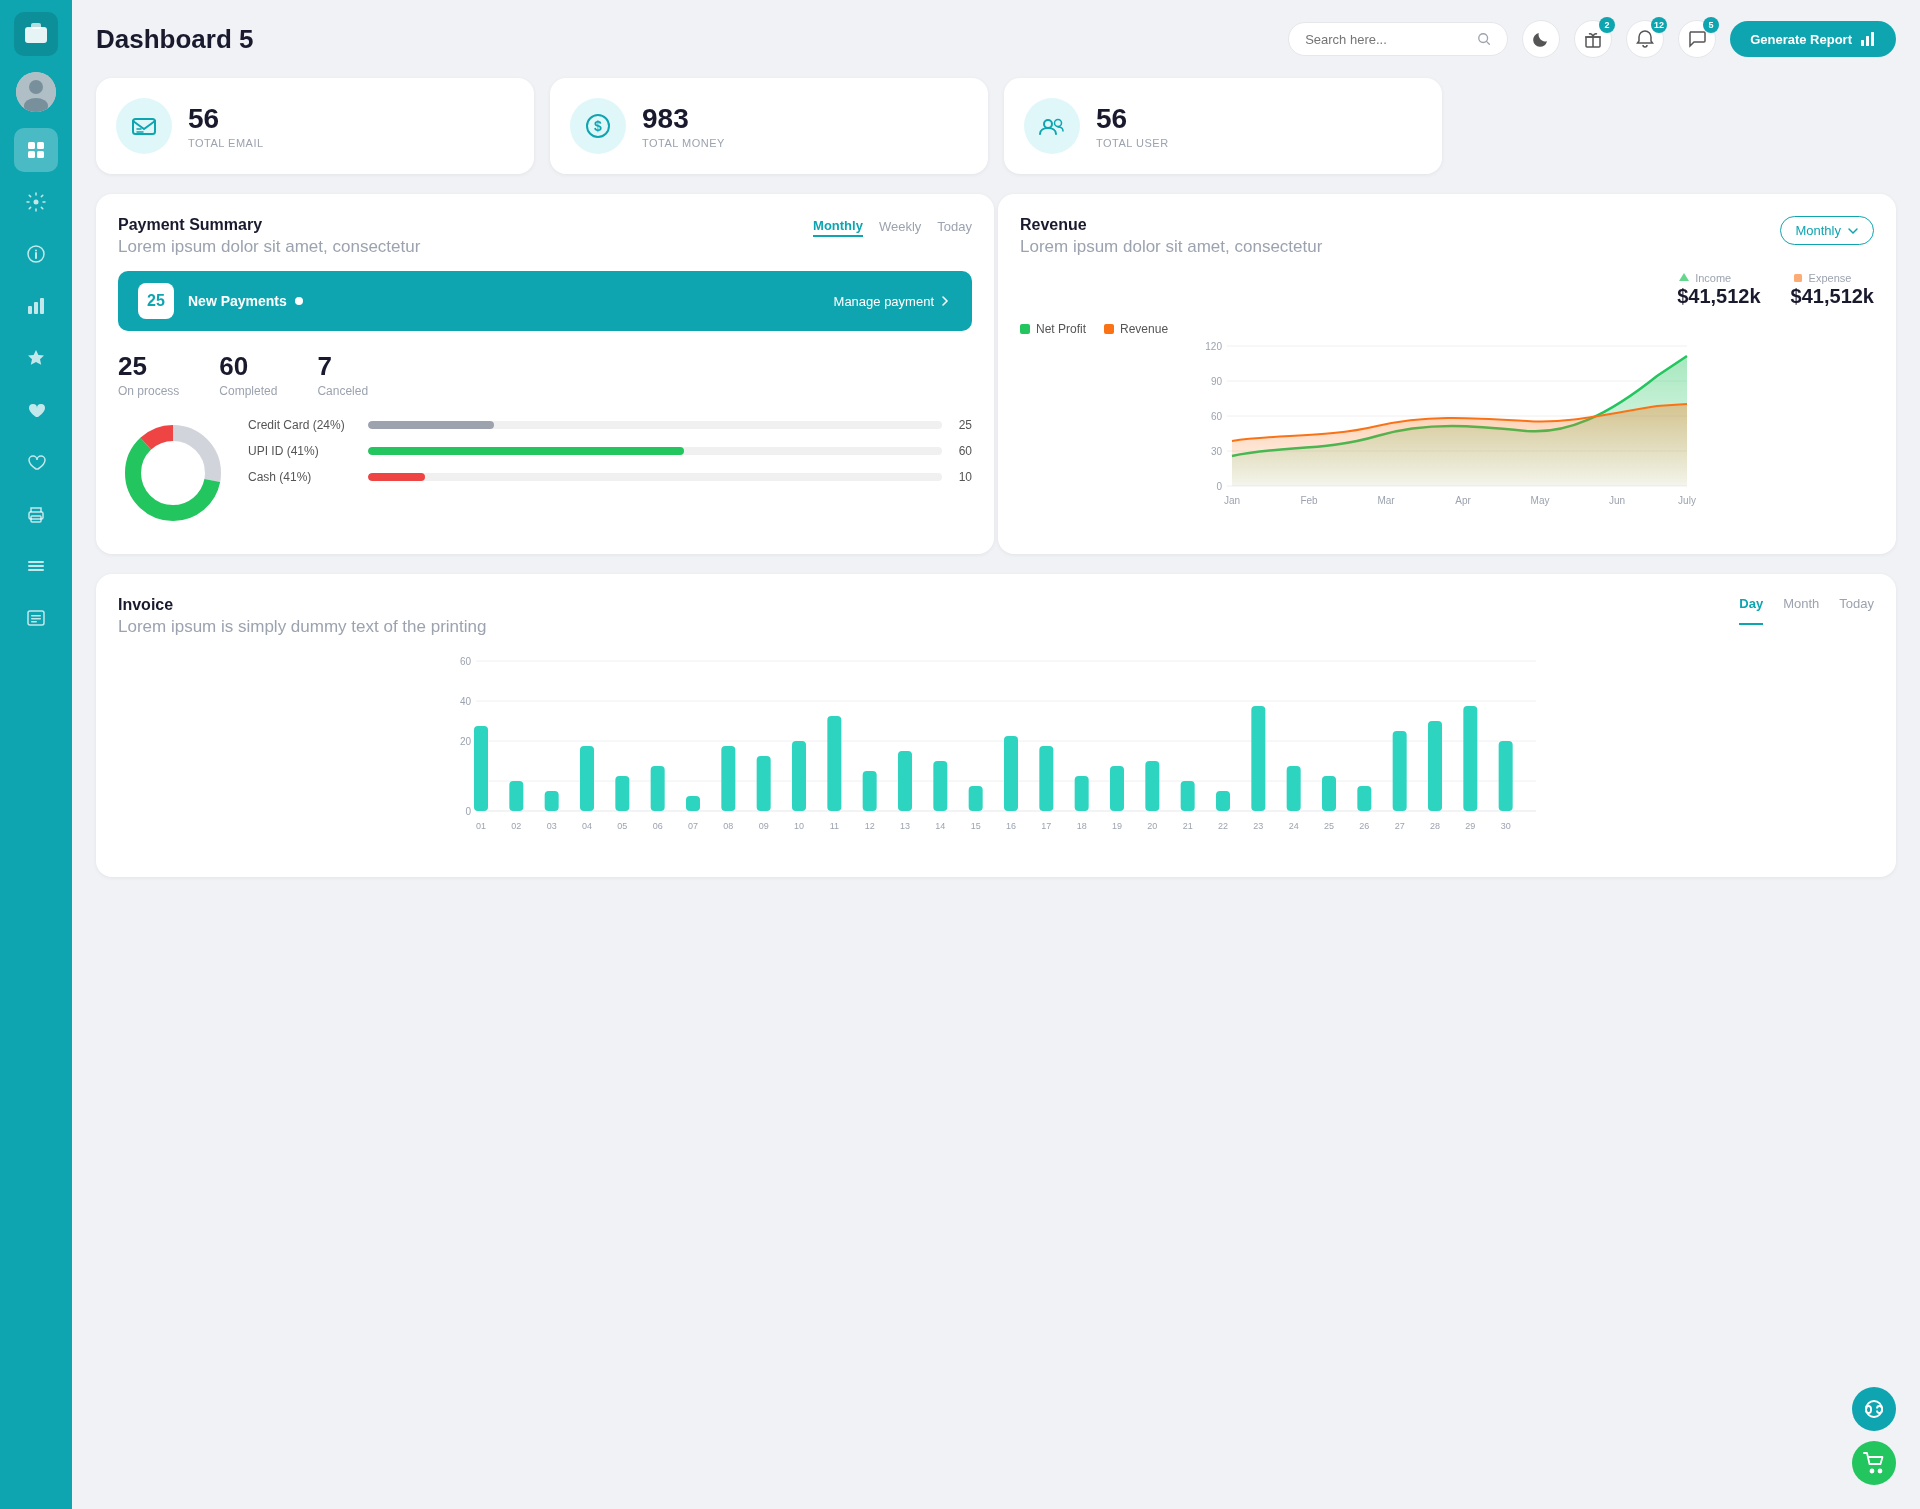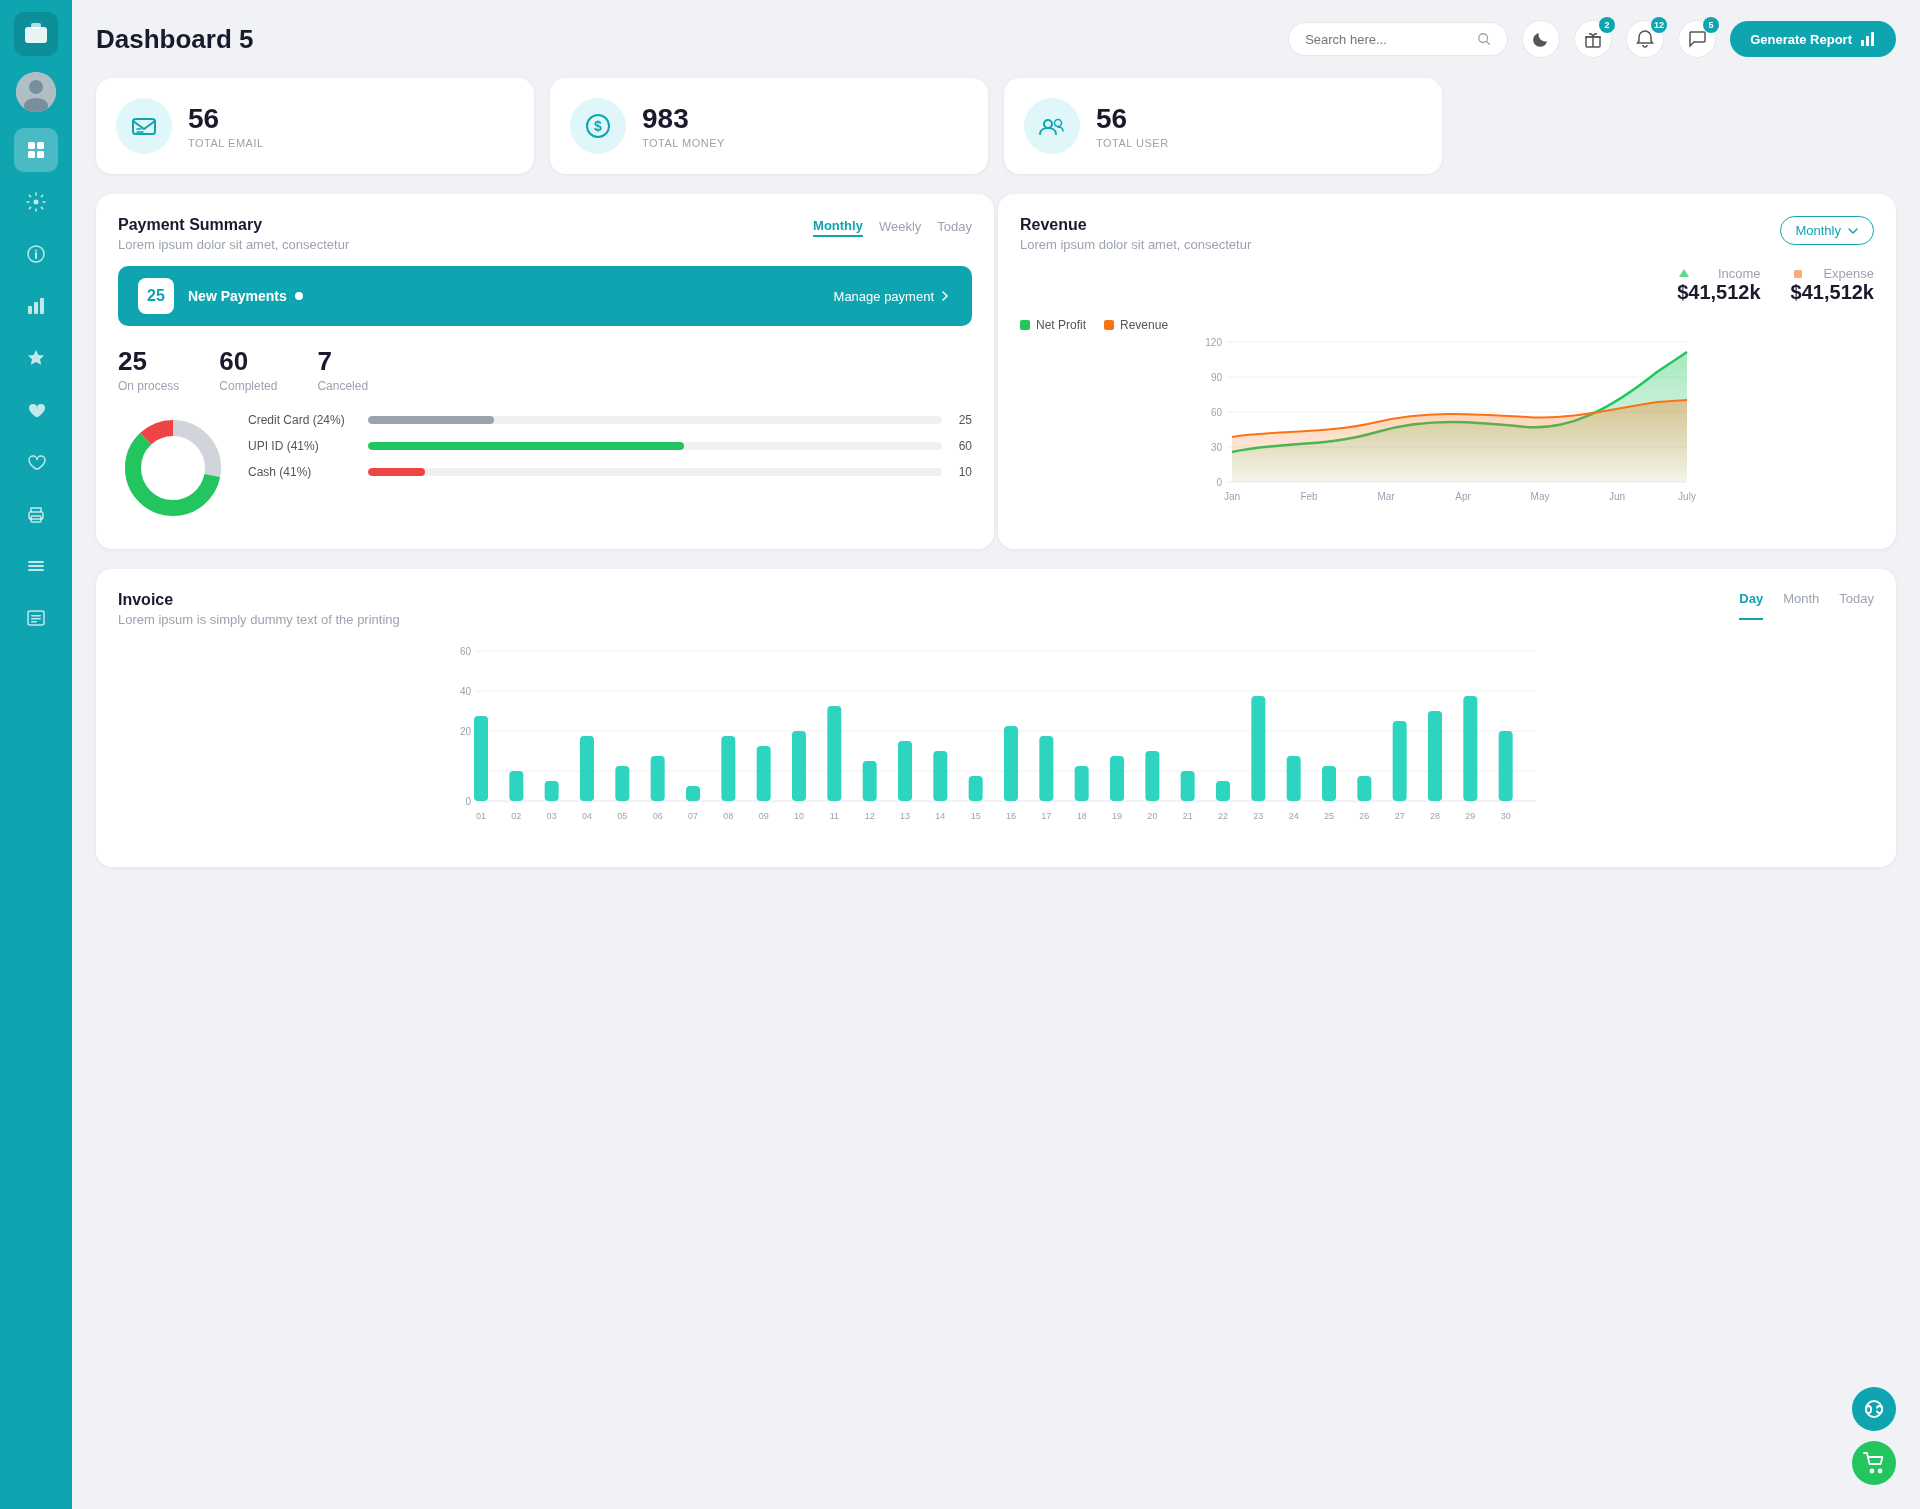--- a/index.html
+++ b/index.html
@@ -173,21 +173,21 @@
       border-radius: 16px;
       padding: 22px;
       box-shadow: 0 1px 4px rgba(0,0,0,0.06);
     }
     .card-title {
       font-size: 16px;
       font-weight: 700;
       color: #1a1a2e;
     }
     .card-subtitle {
-      font-size: 13px;
+      font-size: 17px;
       color: #9ca3af;
       margin-top: 3px;
     }
     .card-header {
       display: flex;
       justify-content: space-between;
       align-items: flex-start;
       margin-bottom: 14px;
     }
 
@@ -306,23 +306,23 @@
     .revenue-stats {
       display: flex;
       gap: 30px;
       margin-bottom: 14px;
       justify-content: flex-end;
     }
     .rev-stat {
       text-align: right;
     }
     .rev-stat-label {
-      font-size: 13px;
+      font-size: 11px;
       color: #9ca3af;
-      display: flex; align-items: center; gap: 4px; justify-content: space-between;
+      display: flex; align-items: center; gap: 4px; justify-content: flex-start;
     }
     .rev-stat-value {
       font-size: 20px;
       font-weight: 700;
       color: #1a1a2e;
     }
 
     
     .dropdown-btn {
       border: 1px solid #0ea5b0;

